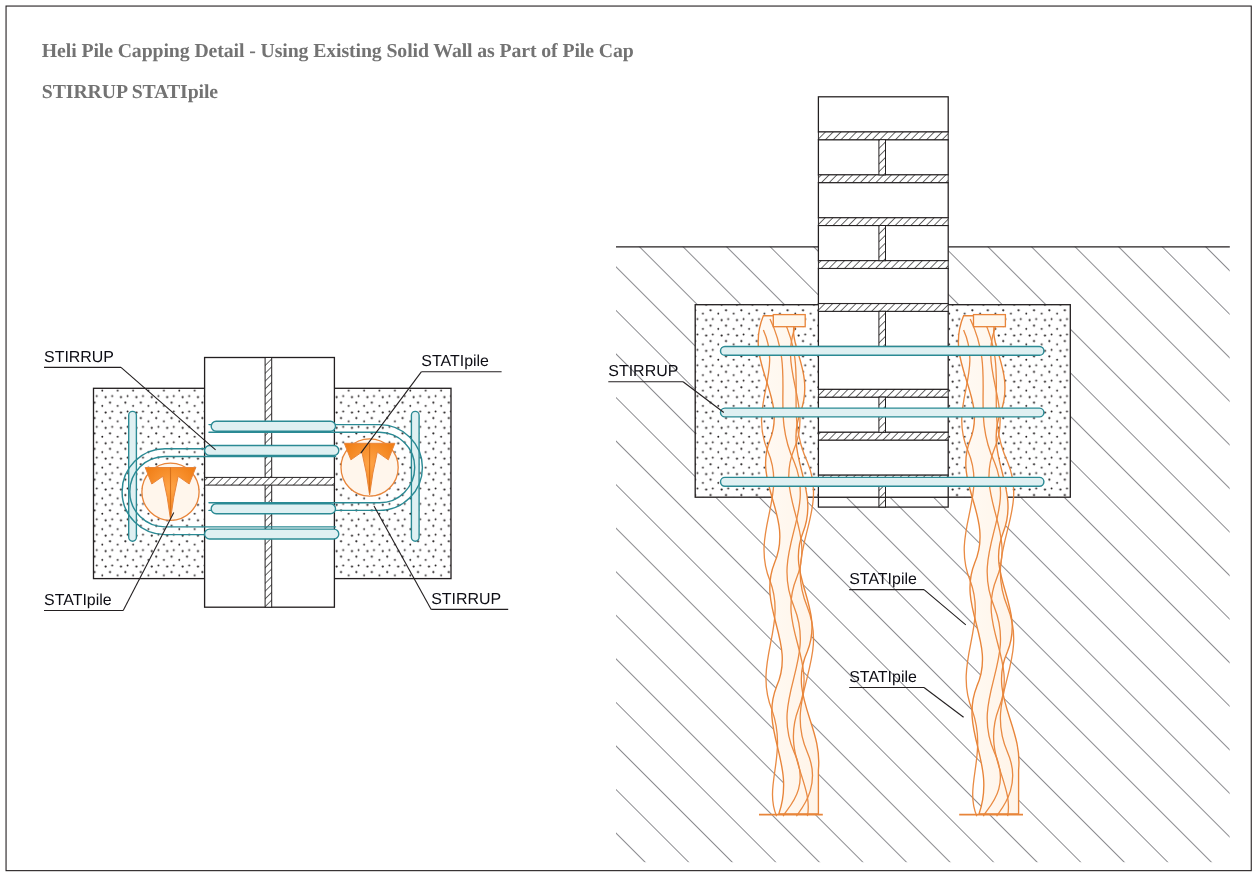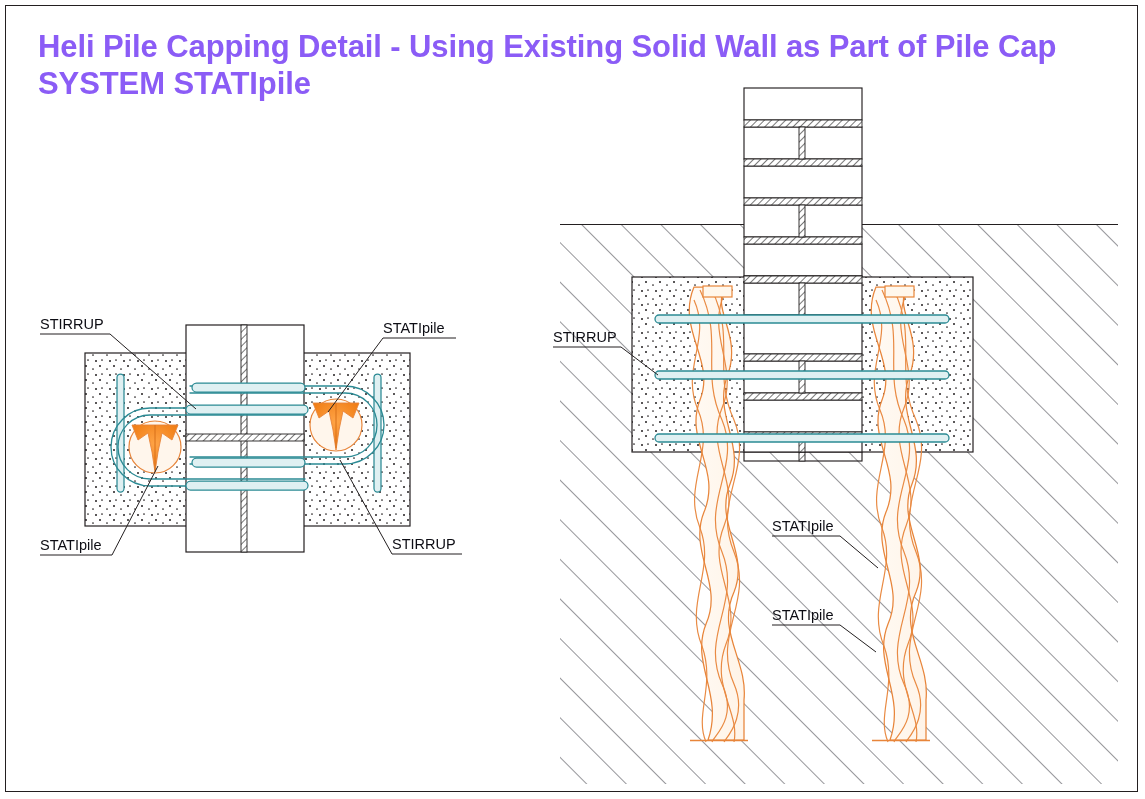--- a/index.html
+++ b/index.html
@@ -2,36 +2,36 @@
 <html><head>
 <meta charset="utf-8">
 <style>
   html,body{margin:0;padding:0;background:#ffffff;}
   body{width:1145px;height:799px;overflow:hidden;
        font-family:"Liberation Sans","DejaVu Sans",sans-serif;}
   #page{position:relative;width:1145px;height:799px;background:#fff;box-sizing:border-box;}
   #border{position:absolute;left:5px;top:5px;width:1133px;height:787px;
           border:1px solid #231f20;box-sizing:border-box;pointer-events:none;}
   #title{position:absolute;left:38px;top:28px;width:1060px;
-         font-size:31px;line-height:37px;color:#8b5cf6;font-weight:bold;
-         letter-spacing:-0.1px;}
+         font-size:18px;line-height:37px;color:#737373;font-weight:bold;
+         letter-spacing:-0.1px;font-family:Liberation Serif, serif;}
   #canvas{position:absolute;left:0;top:0;}
   .lbl{font-family:"Liberation Sans","DejaVu Sans",sans-serif;
        font-size:14.5px;fill:#0d0d14;}
 </style>
 </head>
 <body>
 
 <div id="page">
 
   <div id="border"></div>
 
   <div id="title">
     <div>Heli Pile Capping Detail - Using Existing Solid Wall as Part of Pile Cap</div>
-    <div>SYSTEM STATIpile</div>
+    <div>STIRRUP STATIpile</div>
   </div>
 
   <svg id="canvas" width="1145" height="799" viewBox="0 0 1145 799">
     <defs>
 
       <pattern id="concrete" width="14" height="14" patternUnits="userSpaceOnUse">
         <rect width="14" height="14" fill="#ffffff"></rect>
         <circle cx="2" cy="2" r="1" fill="#231f20"></circle>
         <circle cx="9" cy="5" r="0.85" fill="#231f20"></circle>
         <circle cx="4" cy="10" r="0.85" fill="#231f20"></circle>

